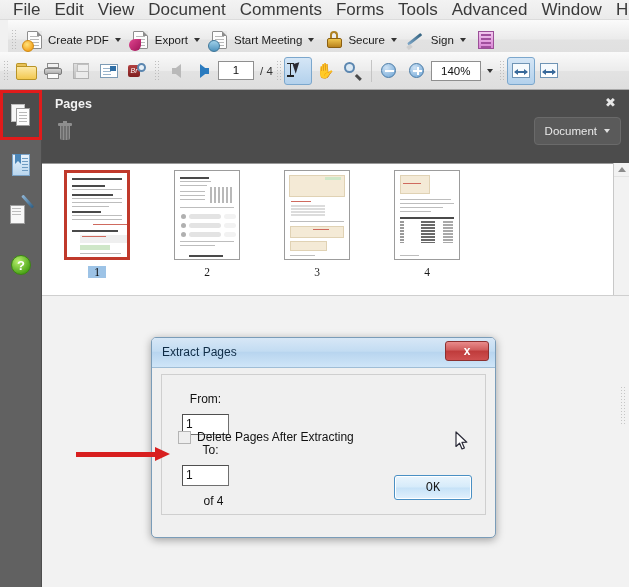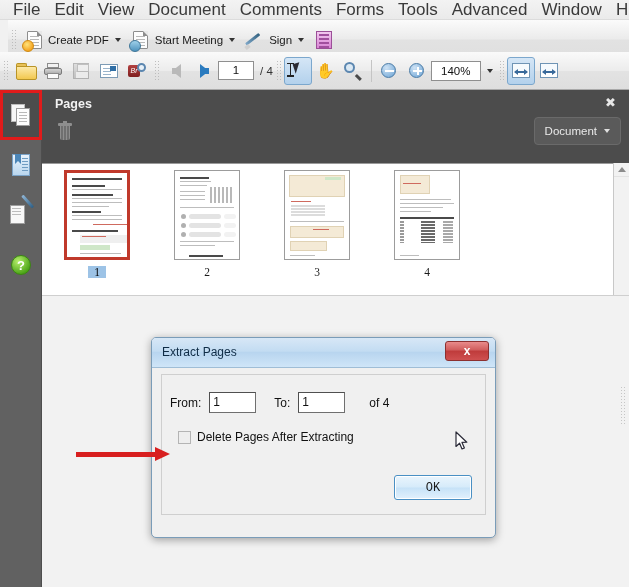--- a/index.html
+++ b/index.html
@@ -461,22 +461,22 @@
     display:flex; align-items:center; justify-content:center;
     cursor:default;
   }
   .dlg-body {
     position:absolute; left:9px; top:36px;
     width: 325px; height: 141px;
     background:#f0f0f0;
     border:1px solid #cfcfcf;
   }
   .row-range {
-    position:absolute; left:8px; top:17px;
-    display:flex; align-items:center; gap:8px;
+    position:absolute; left:20px; top:17px;
+    display:flex; align-items:center; gap:8px;flex-direction:column;
   }
   .lbl { font-size:12px; color:#111; }
   .txtfield {
     width: 47px; height: 21px;
     background:#fff;
     border: 1px solid #6f6f6f;
     border-top-color:#4f4f4f; border-left-color:#4f4f4f;
     font-size:12px; color:#111;
     padding: 0 3px; line-height:19px;
   }
@@ -568,32 +568,54 @@
         <div class="sheet">
             <div class="lines"></div>
           </div>
         <div class="badge sun-badge"></div>
       </div>
       <span class="tb-label">Create PDF</span>
       <span class="caret"></span>
     </div>
 
 
+    <div class="tb-btn">
+      <div class="icon-wrap">
+        <div class="sheet">
+            <div class="lines"></div>
+          </div>
+        <div class="badge">
+            <div class="export-arrow"></div>
+          </div>
+      </div>
+      <span class="tb-label">Export</span>
+      <span class="caret"></span>
+    </div>
 
     <div class="tb-btn">
       <div class="icon-wrap">
         <div class="sheet">
             <div class="lines"></div>
           </div>
         <div class="badge person-badge"></div>
       </div>
       <span class="tb-label">Start Meeting</span>
       <span class="caret"></span>
     </div>
 
+    <div class="tb-btn">
+      <div class="icon-wrap">
+        <div class="lock-icon">
+            <div class="lock-shackle"></div>
+            <div class="lock-body"></div>
+          </div>
+      </div>
+      <span class="tb-label">Secure</span>
+      <span class="caret"></span>
+    </div>
 
     <div class="tb-btn">
       <div class="icon-wrap">
         <div class="pen-icon">
             <div class="pen-body"></div>
             <div class="pen-tip"></div>
           </div>
       </div>
       <span class="tb-label">Sign</span>
       <span class="caret"></span>

